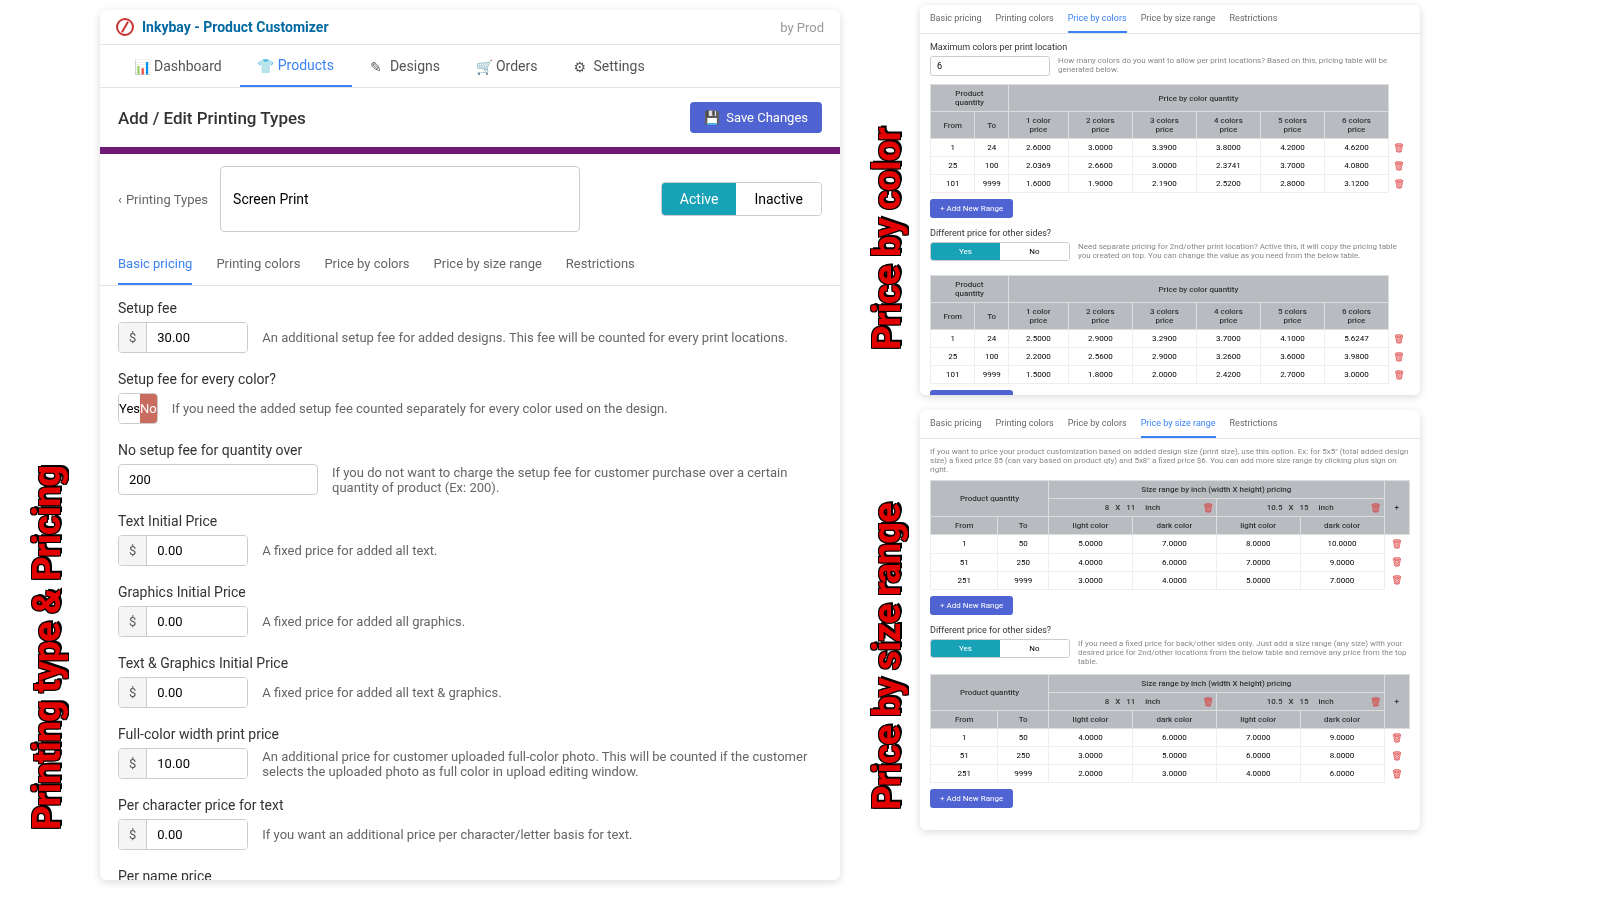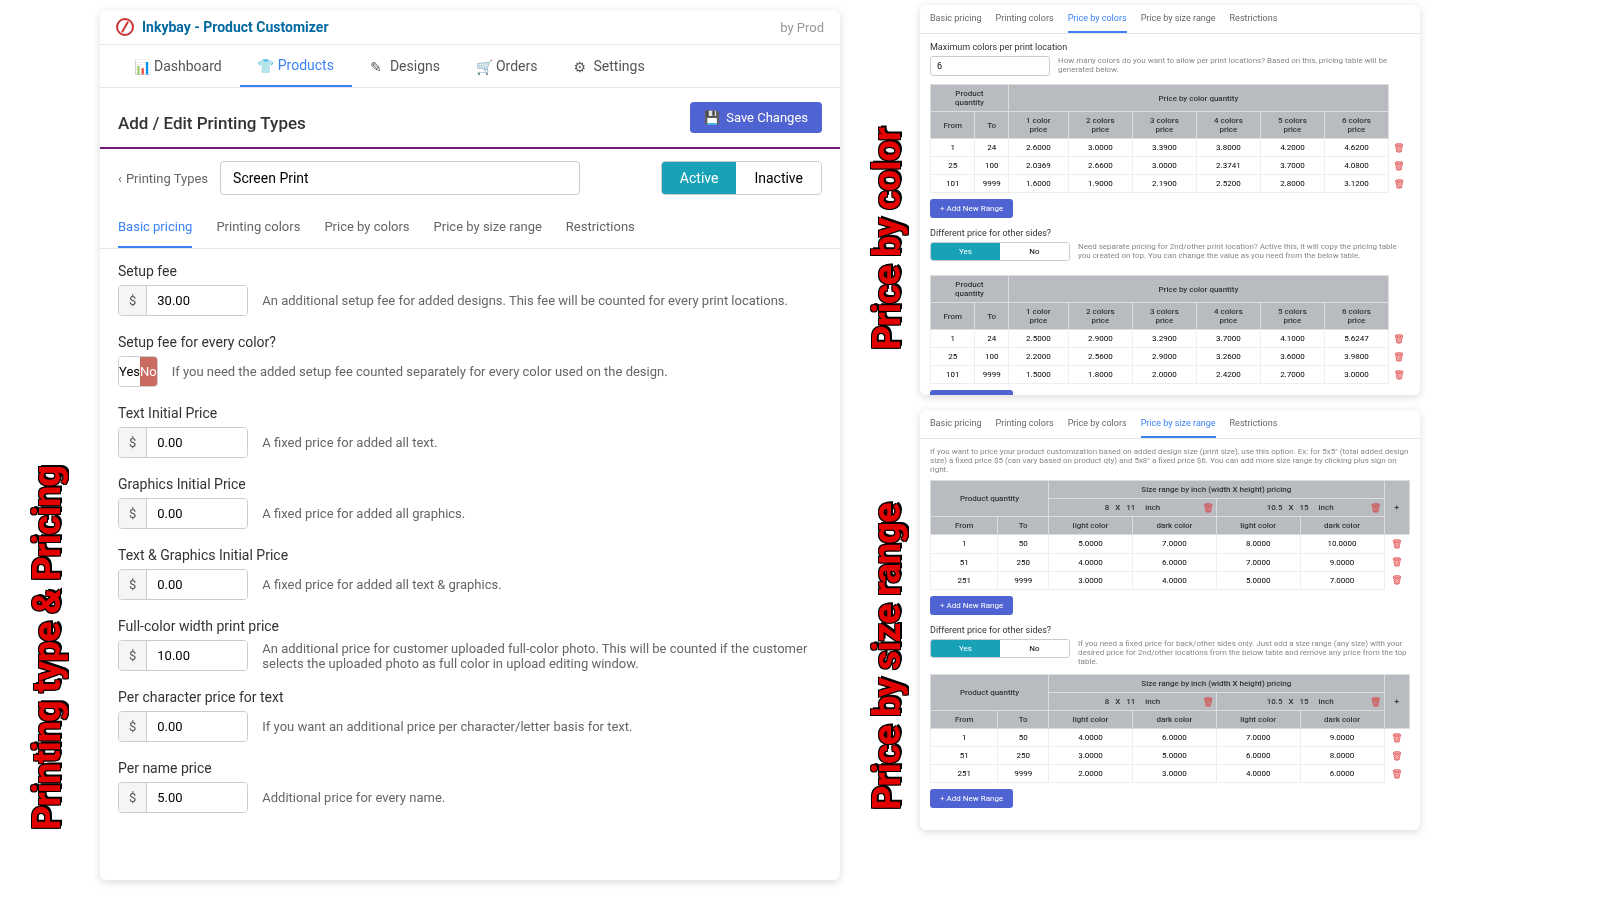--- a/index.html
+++ b/index.html
@@ -13,26 +13,26 @@
 .vl3{left:865px;top:430px;height:380px}
 .app-header{display:flex;align-items:center;padding:8px 16px;border-bottom:1px solid #e5e5e5;font-size:14px}
 .logo{width:18px;height:18px;border:2px solid #c33;border-radius:50%;margin-right:8px;position:relative}
 .logo:after{content:"";position:absolute;width:2px;height:12px;background:#c33;left:6px;top:1px;transform:rotate(30deg)}
 .app-title{font-weight:700;color:#0369a1}
 .by{margin-left:auto;color:#999;font-size:13px}
 .main-nav{display:flex;border-bottom:1px solid #e5e5e5;padding:0 16px}
 .nav-item{padding:12px 18px;font-size:14px;color:#555;cursor:pointer;display:flex;align-items:center;gap:6px}
 .nav-item.active{color:#3b82f6;border-bottom:2px solid #3b82f6}
 .nav-icon{width:14px;height:14px;display:inline-block}
-.page-hdr{display:flex;align-items:flex-end;padding:14px 18px;border-bottom:2px solid #701a75}
+.page-hdr{display:flex;align-items:center;padding:14px 18px;border-bottom:7px solid #701a75}
 .page-title{font-size:17px;font-weight:500;color:#333}
 .btn-save{margin-left:auto;background:#4f63d2;color:#fff;border:none;padding:8px 14px;border-radius:4px;font-size:13px;cursor:pointer;display:flex;align-items:center;gap:6px}
 .sub-hdr{display:flex;align-items:center;padding:12px 18px;gap:12px}
 .breadcrumb{color:#666;font-size:13px;cursor:pointer;display:flex;align-items:center;gap:4px}
-.name-input{flex:1;max-width:360px;padding:8px 12px;border:1px solid #ccc;border-radius:4px;font-size:14px}
+.name-input{flex:1;max-width:360px;padding:24px 12px;border:1px solid #ccc;border-radius:4px;font-size:14px}
 .toggle-wrap{margin-left:auto;display:flex;border:1px solid #ccc;border-radius:4px;overflow:hidden}
 .toggle-btn{padding:8px 18px;font-size:14px;border:none;background:#fff;cursor:pointer}
 .toggle-btn.on{background:#17a2b8;color:#fff}
 .tabs{display:flex;border-bottom:1px solid #e5e5e5;padding:0 18px;gap:24px}
 .tab{padding:12px 0;font-size:13px;color:#666;cursor:pointer}
 .tab.active{color:#3b82f6;border-bottom:2px solid #3b82f6}
 .form-body{padding:14px 18px;overflow-y:auto;height:640px}
 .form-row{margin-bottom:18px}
 .form-label{font-size:14px;color:#333;margin-bottom:6px;display:block}
 .field-desc{display:flex;align-items:center;gap:14px}
@@ -139,20 +139,27 @@
         <div class="form-label">Setup fee for every color?</div>
         <div class="field-desc">
           <div class="yn-toggle">
             <button class="yn-btn">Yes</button>
             <button class="yn-btn sel">No</button>
           </div>
           <div class="desc">If you need the added setup fee counted separately for every color used on the design.</div>
         </div>
       </div>
       <div class="form-row">
+        <div class="form-label">No setup fee for quantity over</div>
+        <div class="field-desc">
+          <input class="plain-input" value="200" style="">
+          <div class="desc">If you do not want to charge the setup fee for customer purchase over a certain quantity of product (Ex: 200).</div>
+        </div>
+      </div>
+      <div class="form-row">
         <div class="form-label">Text Initial Price</div>
         <div class="field-desc">
           <div class="input-grp">
             <span class="input-prefix">$</span>
             <input class="input-val" value="0.00" style="">
           </div>
           <div class="desc">A fixed price for added all text.</div>
         </div>
       </div>
       <div class="form-row">

